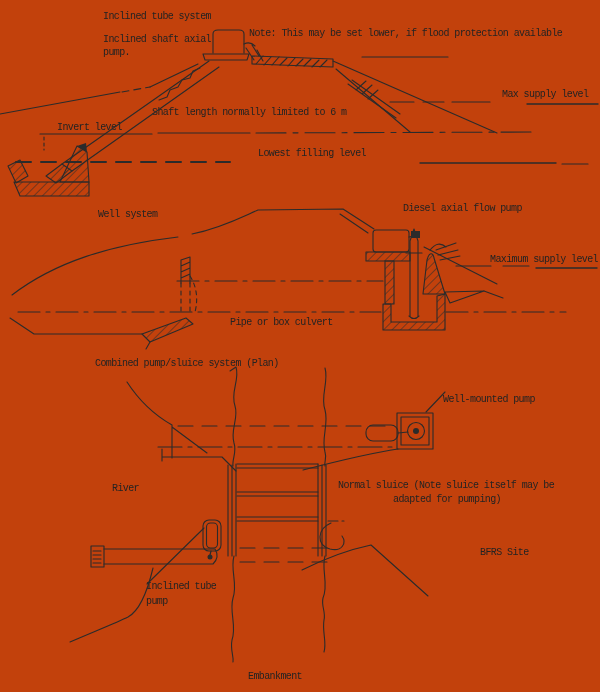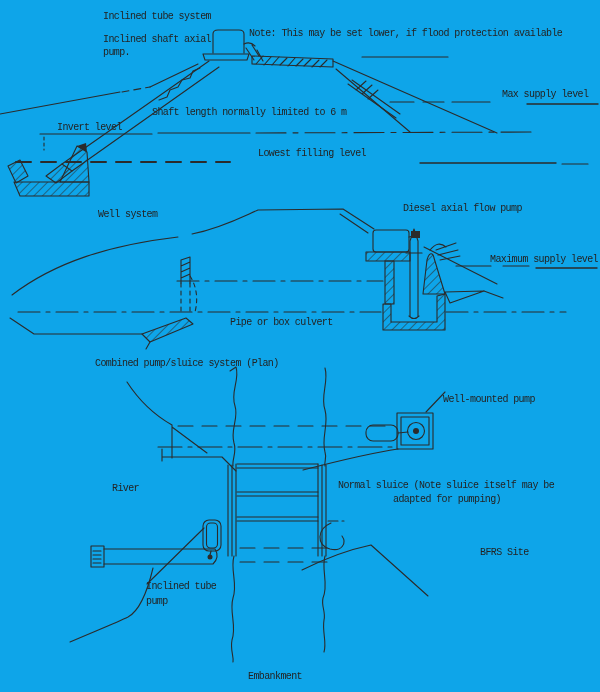--- a/index.html
+++ b/index.html
@@ -1,16 +1,16 @@
 <!DOCTYPE html>
 <html><head>
 <meta charset="utf-8">
 <style>
   html,body{margin:0;padding:0;background:#e8e8e6;}
-  .page{width:600px;height:692px;background:#0ea5e9;margin:0 auto;position:relative;overflow:hidden;}
+  .page{width:600px;height:692px;background:#c2410c;margin:0 auto;position:relative;overflow:hidden;}
   svg{display:block;}
   .ink path,.ink rect,.ink circle,.ink line{fill:none;stroke:#2b2b2b;stroke-width:1.1;stroke-linecap:round;stroke-linejoin:round;}
   .ink .hfill{fill:url(#hatch);stroke:#2b2b2b;stroke-width:1.1;}
   .ink .solidfill{fill:#2b2b2b;stroke:none;}
   .ink text{font-family:"Liberation Mono","DejaVu Sans Mono",monospace;font-size:10px;letter-spacing:-0.6px;fill:#232323;stroke:none;}
   .ink .thick{stroke-width:2;}
   .ink .med{stroke-width:1.4;}
 </style>
 </head>
 <body>

